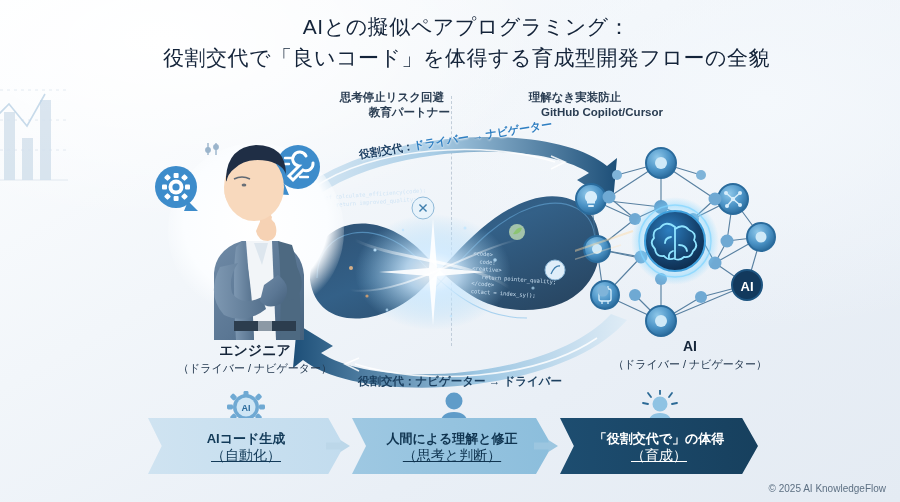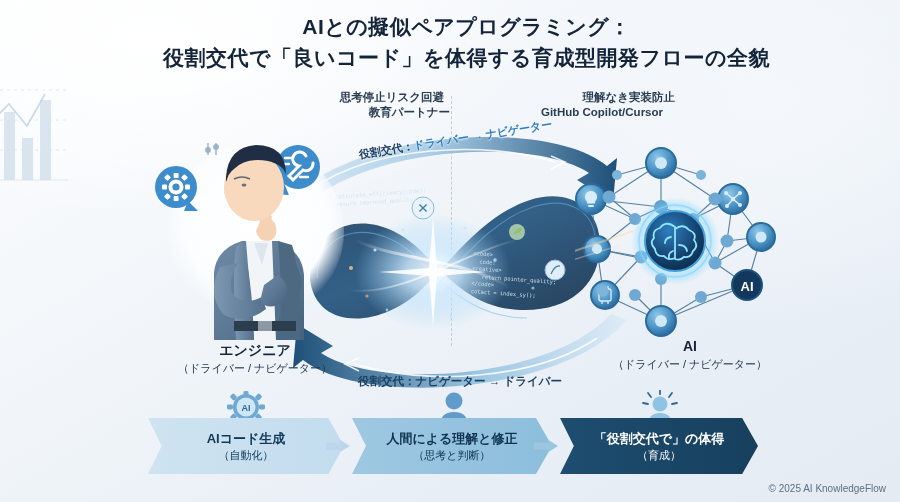--- a/index.html
+++ b/index.html
@@ -12,34 +12,34 @@
     position:relative;width:900px;height:502px;
     background:
       radial-gradient(ellipse 70% 60% at 18% 8%, #ffffff 0%, rgba(255,255,255,0) 60%),
       radial-gradient(ellipse 60% 70% at 85% 20%, #f4f8fc 0%, rgba(244,248,252,0) 65%),
       linear-gradient(150deg,#fdfeff 0%,#f2f6fa 38%,#e9eff6 70%,#e4ebf3 100%);
   }
 
   
   .title-wrap{position:absolute;left:0;top:12px;width:900px;text-align:center;}
   .title-l1,.title-l2{
-    color:#14243a;font-weight:bold;letter-spacing:.5px;
+    color:#14243a;font-weight:normal;letter-spacing:.5px;
     text-shadow:0 1px 0 rgba(255,255,255,.6);
     margin-left:33px;
   }
   .title-l1{font-size:21px;line-height:30px;}
   .title-l2{font-size:21px;line-height:32px;}
 
   
   .ann{position:absolute;color:#2a3d52;font-size:11.5px;line-height:15px;font-weight:bold;}
   .ann.left{left:280px;top:90px;width:170px;}
   .ann.left .l1{text-align:right;padding-right:6px;}
   .ann.left .l2{text-align:right;}
   .ann.right{left:475px;top:90px;width:200px;}
-  .ann.right .l1{text-align:right;}
+  .ann.right .l1{text-align:center;}
   .ann.right .l2{text-align:right;padding-right:12px;}
 
   .divider{
     position:absolute;left:451px;top:96px;width:0;height:250px;
     border-left:1px dashed #b9c6d4;opacity:.85;
   }
 
   
   .curve-label{position:absolute;font-size:11px;font-weight:bold;color:#1c3f63;white-space:nowrap;}
   .curve-top{left:358px;top:132px;transform:rotate(-9deg);
@@ -77,21 +77,21 @@
   .codepanel{position:absolute;font-family:"DejaVu Sans Mono","Liberation Mono",monospace;
      color:#cfe4f5;white-space:pre;}
   .code-a{left:322px;top:190px;font-size:5.6px;line-height:8px;transform:rotate(-4deg);opacity:.95;}
   .code-b{left:472px;top:253px;font-size:5.4px;line-height:7.6px;transform:rotate(4deg);opacity:.95;}
 
   
   .flow{position:absolute;left:148px;top:418px;width:610px;height:56px;}
   .chev{position:absolute;top:0;height:56px;display:flex;flex-direction:column;
         align-items:center;justify-content:center;text-align:center;}
   .chev .t1{font-size:13px;font-weight:bold;line-height:18px;}
-  .chev .t2{font-size:11px;line-height:14px;}
+  .chev .t2{font-size:14px;line-height:14px;text-decoration:underline;}
   .c1{left:0;width:196px;color:#123a58;
      background:linear-gradient(90deg,#cfe3f1 0%,#c2dcee 100%);
      clip-path:polygon(0 0,92% 0,100% 50%,92% 100%,0 100%,7% 50%);}
   .c2{left:204px;width:200px;color:#0f3450;
      background:linear-gradient(90deg,#9ec8e2 0%,#8cbedc 100%);
      clip-path:polygon(0 0,92% 0,100% 50%,92% 100%,0 100%,7% 50%);}
   .c3{left:412px;width:198px;color:#ffffff;
      background:linear-gradient(90deg,#1d4d70 0%,#17405e 100%);
      clip-path:polygon(0 0,92% 0,100% 50%,92% 100%,0 100%,7% 50%);}
   .connector{position:absolute;top:22px;width:24px;height:12px;

